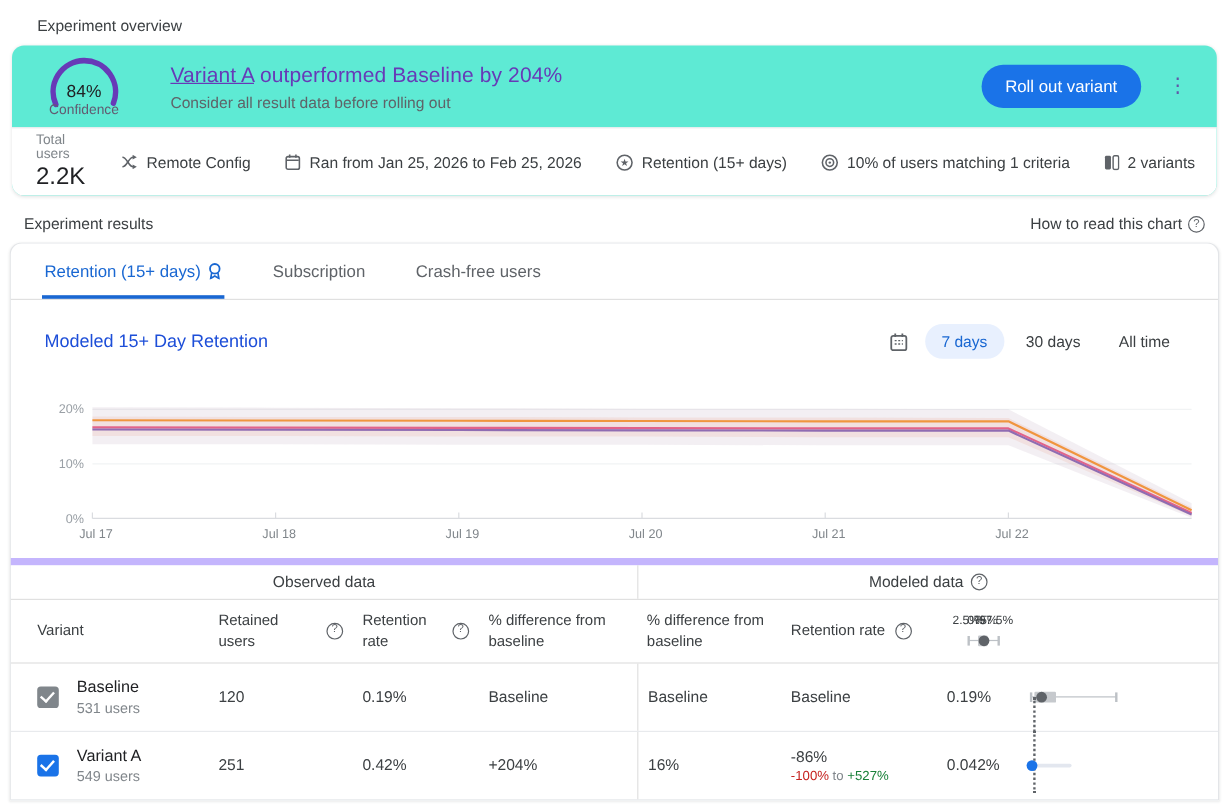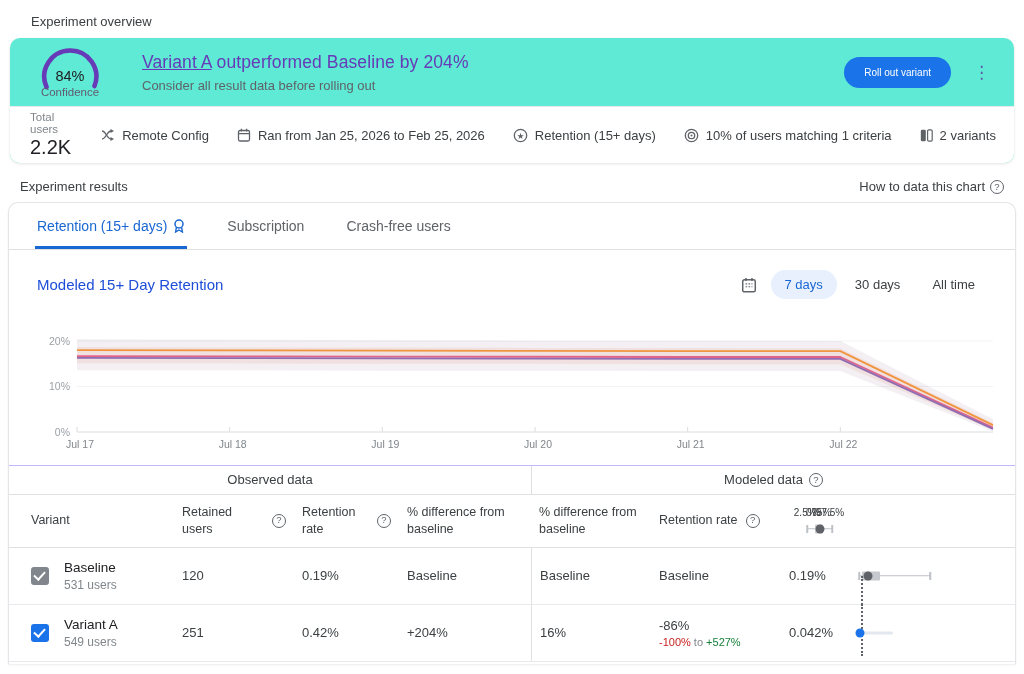--- a/index.html
+++ b/index.html
@@ -12,21 +12,21 @@
     box-shadow:0 1px 3px rgba(60,64,67,.15); overflow:hidden; }
   .ov-header { display:flex; align-items:center; padding:8px 18px; height:68px; }
   .gauge-wrap { width:84px; text-align:center; }
   .gauge-wrap svg { display:block; margin:0 auto; }
   .gauge-label { font-size:11.5px; color:#625b71; margin-top:-4px; }
   .ov-titles { margin-left:30px; }
   .ov-title { font-size:17.5px; font-weight:500; color:var(--c-purple,#673ab7); letter-spacing:.1px; }
   .ov-title .link { text-decoration:underline; cursor:pointer; }
   .ov-subtitle { font-size:13px; color:#5f6368; margin-top:5px; }
   .ov-actions { margin-left:auto; display:flex; align-items:center; gap:16px; }
-  .rollout-btn { background:var(--c-blue,#1a73e8); color:#fff; border:none; font-size:10px;
+  .rollout-btn { background:var(--c-blue,#1a73e8); color:#fff; border:none; font-size:14px;
     font-family:inherit; padding:10px 20px; border-radius:20px; cursor:pointer; font-weight:500; }
   .kebab { font-size:17px; color:#6157a8; cursor:pointer; padding:2px 6px; letter-spacing:0; }
   .ov-meta { background:#fff; border-top:1px solid #e8eaed; display:flex; align-items:center;
     padding:8px 20px; height:57px; }
   .total-users { margin-right:30px; }
   .tu-label { font-size:11.5px; color:#80868b; }
   .tu-value { font-size:20px; color:#202124; margin-top:1px; }
   .meta-item { display:flex; align-items:center; gap:7px; font-size:13px; color:#3c4043; margin-right:28px; white-space:nowrap; }
   .meta-item svg { flex:none; }
 
@@ -48,21 +48,21 @@
   .chart-title { font-size:15px; color:#1d4ed8; }
   .range-picker { margin-left:auto; display:flex; align-items:center; gap:4px; }
   .range-picker .cal { margin-right:10px; cursor:pointer; display:flex; }
   .range-btn { font-size:13px; color:#3c4043; padding:7px 14px; border-radius:17px; cursor:pointer; white-space:nowrap; }
   .range-btn.selected { background:#e8f0fe; color:var(--c-blue-text,#1967d2); font-weight:500; }
 
   .chart-area { padding:24px 16px 0 12px; }
   .chart-area svg { display:block; font-family:"Liberation Sans","DejaVu Sans",sans-serif; }
 
   
-  .tbl { margin-top:14px; border-top:1px solid #c4b5fd; }
+  .tbl { margin-top:14px; border-top:6px solid #c4b5fd; }
   .tbl-grid { display:grid; grid-template-columns:165px 120px 105px 132px 120px 130px 70px 164px; }
   .grp-row { border-bottom:1px solid #e0e0e0; }
   .grp-cell { grid-column:span 4; text-align:center; font-size:13px; color:#3c4043; padding:6px 0 7px 0;
     display:flex; align-items:center; justify-content:center; gap:6px; }
   .modeled-b { border-left:1px solid #e0e0e0; }
   .hdr-row { border-bottom:1px solid #e0e0e0; }
   .hdr-cell { font-size:12.5px; color:#3c4043; padding:9px 8px; min-height:46px;
     display:flex; align-items:center; gap:8px; line-height:1.35; }
   .hdr-cell:first-child { padding-left:22px; }
   .body-row { border-bottom:1px solid #e8eaed; }
@@ -165,21 +165,21 @@
       </svg>
       <span>2 variants</span>
     </div>
 
   </div>
 </div>
 
 <div class="results-head">
   <div class="results-label">Experiment results</div>
   <div class="how-to">
-    <span>How to data this chart</span>
+    <span>How to read this chart</span>
     <span class="help-ic">?</span>
   </div>
 </div>
 
 <div class="results-card">
   <div class="tabbar">
     <div class="tab active">
       <span>Retention (15+ days)</span>
       <svg width="12" height="14" viewBox="0 0 12 14">
         <circle cx="6" cy="5" r="4" fill="none" stroke="#1967d2" stroke-width="1.5"></circle>

